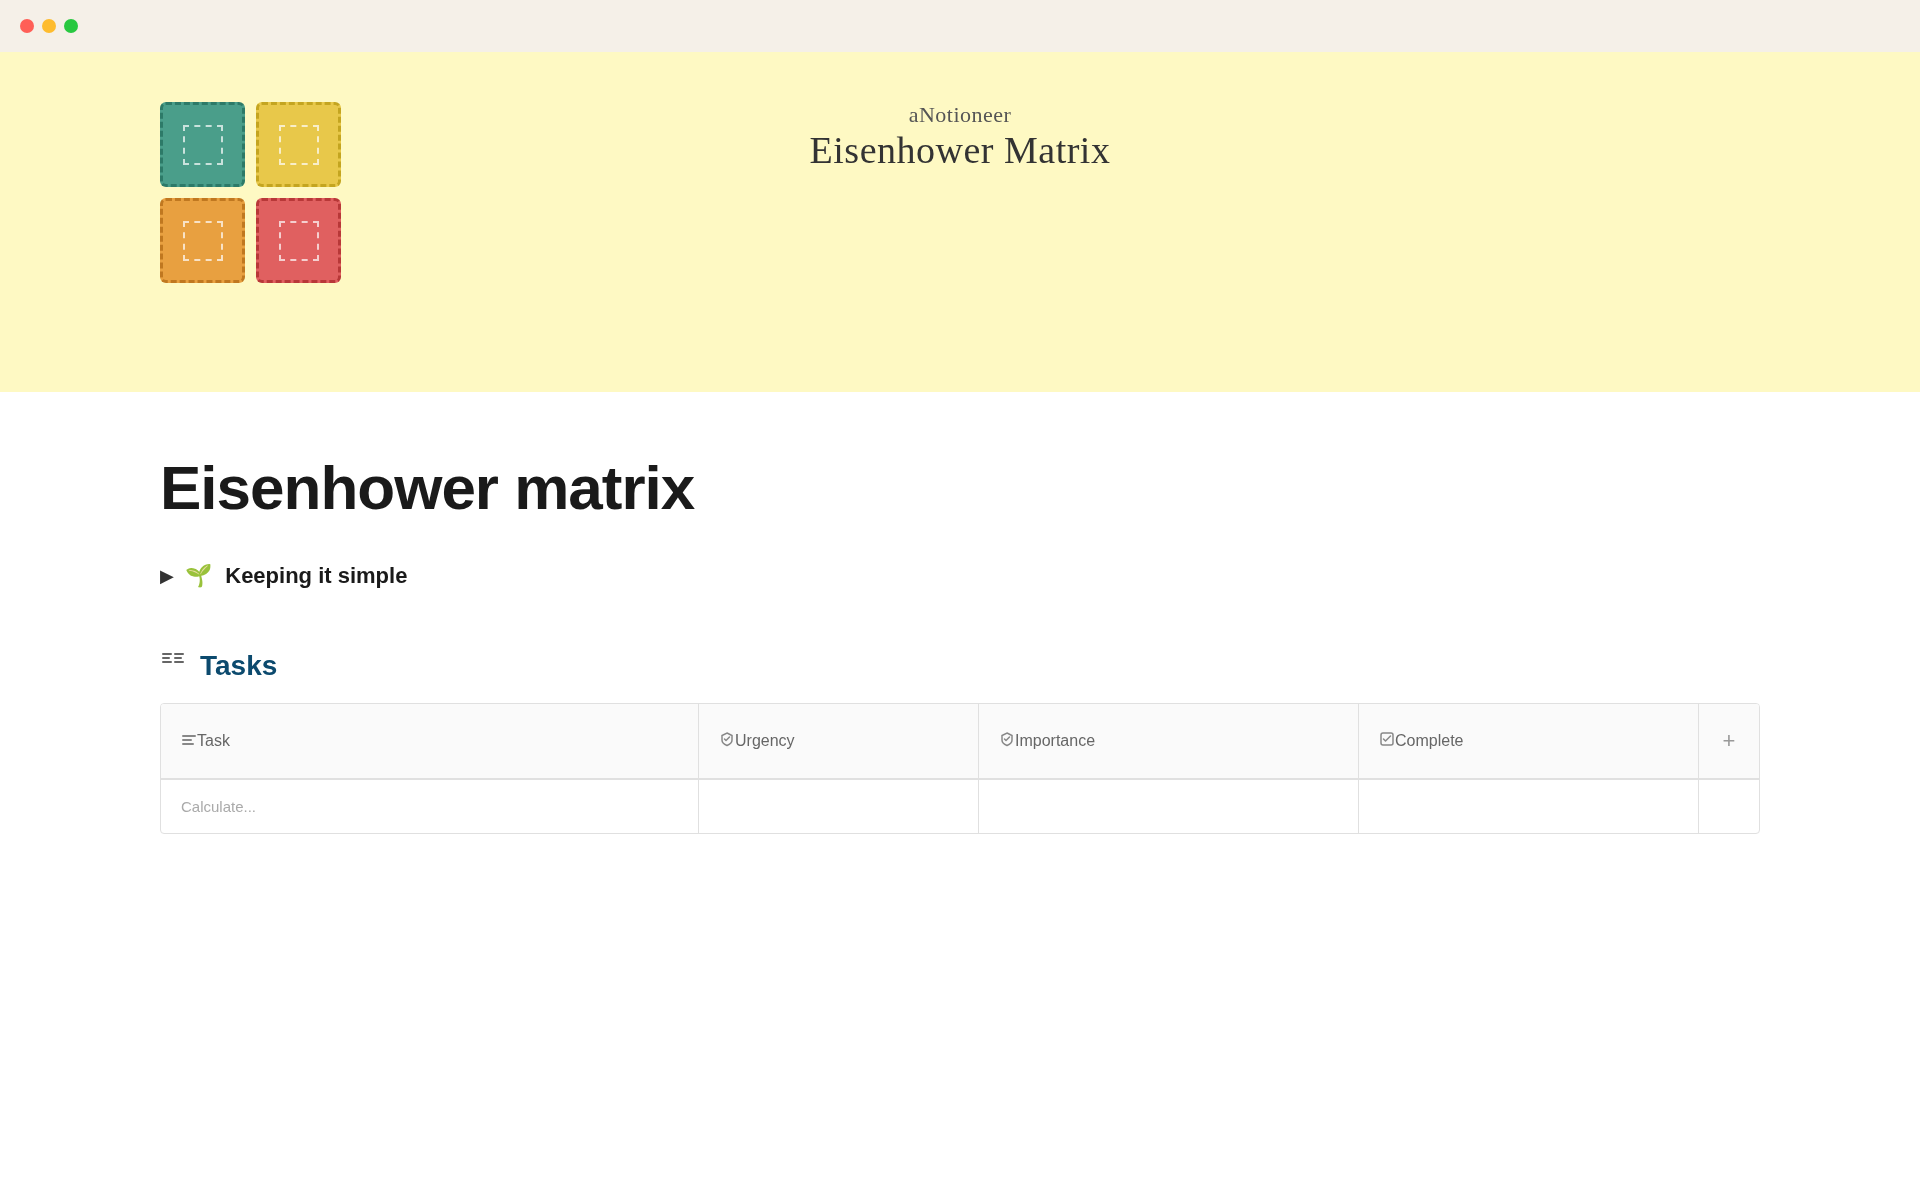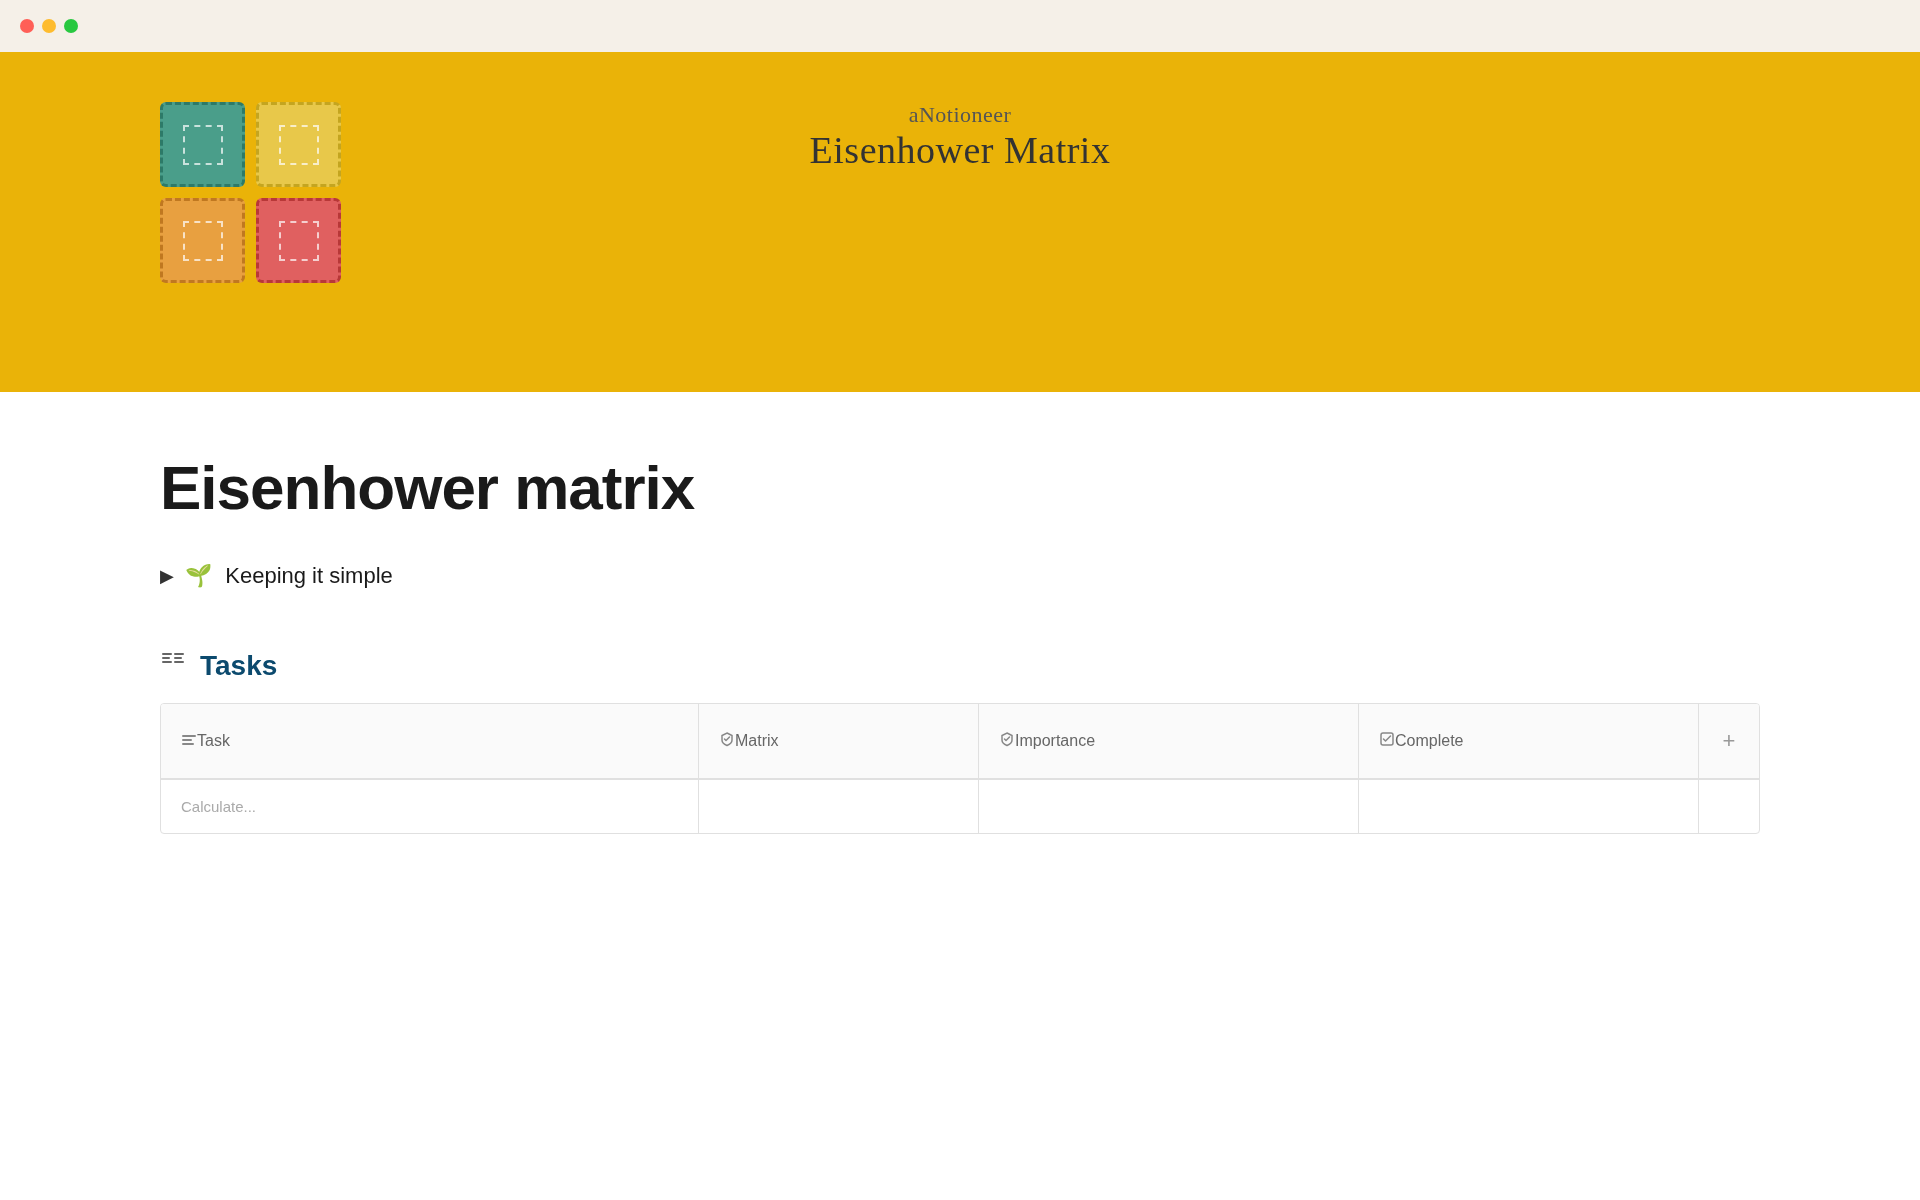--- a/index.html
+++ b/index.html
@@ -34,21 +34,21 @@
       display: inline-block;
     }
 
     .tl-red { background: #ff5f57; }
     .tl-yellow { background: #febc2e; }
     .tl-green { background: #28c840; }
 
     
     .banner {
       width: 100%;
-      background: #eab308;
+      background: #fef9c3;
       padding: 40px 0 60px 0;
       display: flex;
       flex-direction: column;
       align-items: center;
       position: relative;
       min-height: 340px;
     }
 
     .banner-text {
       text-align: center;
@@ -150,21 +150,21 @@
       color: #333;
     }
 
     .toggle-emoji {
       font-size: 22px;
     }
 
     .toggle-text {
       font-size: 22px;
       color: #1a1a1a;
-      font-weight: 400;
+      font-weight: 700;
     }
 
     
     .tasks-section {
       margin-top: 20px;
     }
 
     .tasks-header {
       display: flex;
       align-items: center;
@@ -321,21 +321,21 @@
           <span>Task</span>
         </div>
 
         <div class="th-cell">
           <span class="th-icon">
             <svg width="16" height="16" viewBox="0 0 16 16" fill="none">
               <path d="M8 2L13 4.5V9C13 11.5 10.5 13.5 8 14.5C5.5 13.5 3 11.5 3 9V4.5L8 2Z" stroke="#888" stroke-width="1.5" fill="none"></path>
               <path d="M5.5 8L7 9.5L10.5 6" stroke="#888" stroke-width="1.5" stroke-linecap="round" stroke-linejoin="round"></path>
             </svg>
           </span>
-          <span>Matrix</span>
+          <span>Urgency</span>
         </div>
 
         <div class="th-cell">
           <span class="th-icon">
             <svg width="16" height="16" viewBox="0 0 16 16" fill="none">
               <path d="M8 2L13 4.5V9C13 11.5 10.5 13.5 8 14.5C5.5 13.5 3 11.5 3 9V4.5L8 2Z" stroke="#888" stroke-width="1.5" fill="none"></path>
               <path d="M5.5 8L7 9.5L10.5 6" stroke="#888" stroke-width="1.5" stroke-linecap="round" stroke-linejoin="round"></path>
             </svg>
           </span>
           <span>Importance</span>

